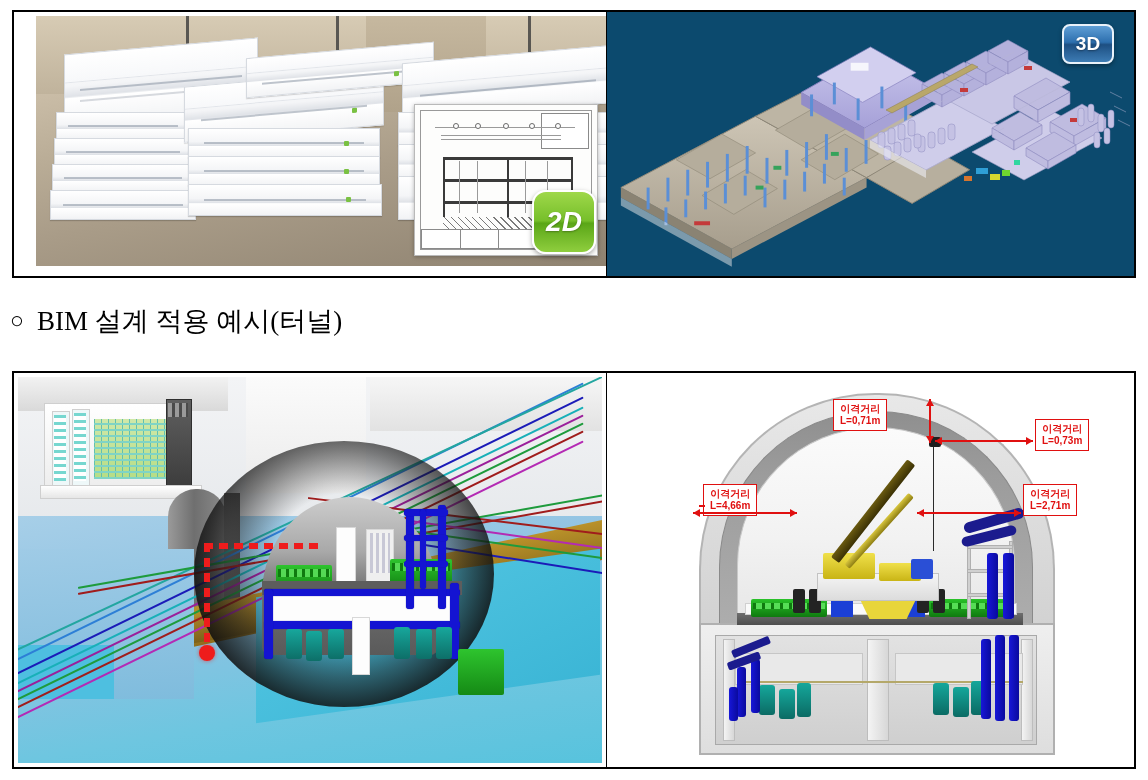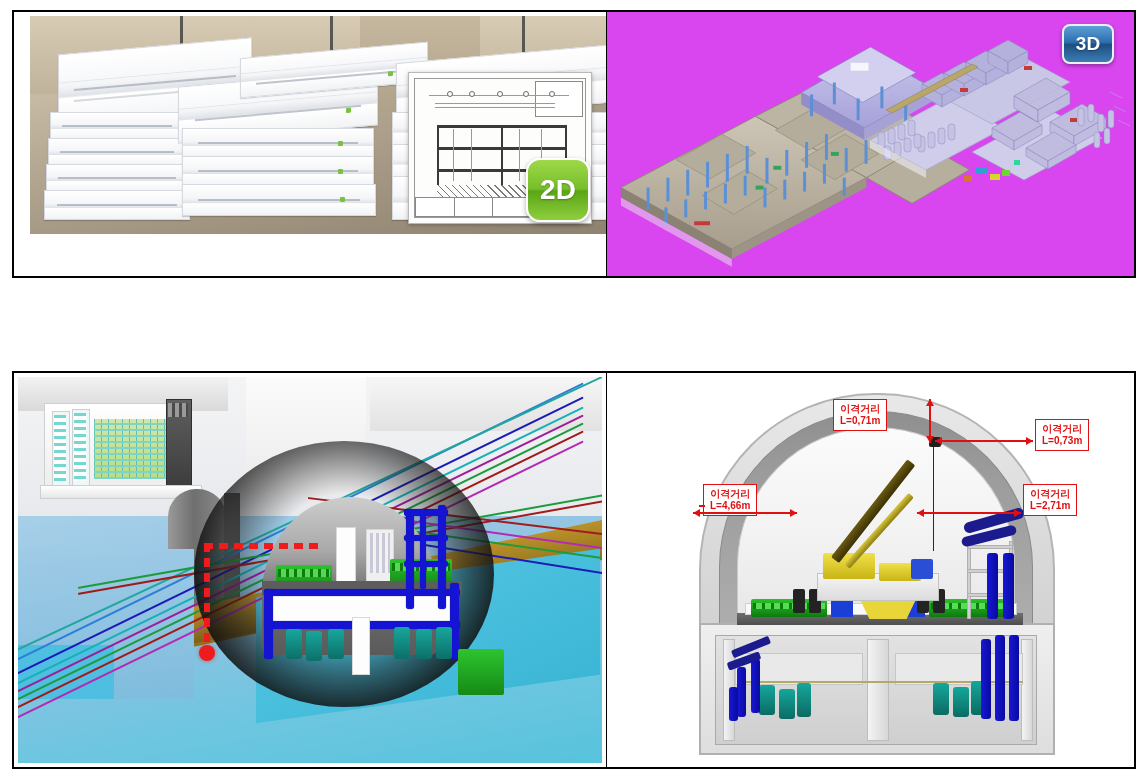--- a/index.html
+++ b/index.html
@@ -40,24 +40,25 @@
     font-family:"Liberation Serif", serif;
     font-size:27px;color:#000;white-space:nowrap;
   }
   .section-head .bullet{font-size:23px;margin-right:13px;vertical-align:2px;}
 
   
   .pic{position:relative;width:100%;height:100%;overflow:hidden;background:#fff;}
 
   
   .photo-docs{
-    position:absolute;left:16px;top:4px;width:576px;height:218px;
+    position:absolute;left:22px;top:4px;width:576px;height:250px;
     background:
       linear-gradient(168deg,#cfc3ae 0%,#c9bca6 22%,#b9ac96 40%,#a99c88 60%,#8e8270 100%);
     overflow:hidden;
+    font-style:italic;
   }
   .photo-docs .wallpanel{
     position:absolute;background:linear-gradient(180deg,#d7cbb4,#c0b39c);
   }
   .photo-docs .rod{position:absolute;width:3px;background:#3b3b3b;opacity:.8;}
   .book{
     position:absolute;background:linear-gradient(180deg,#ffffff 0%,#f4f5f7 45%,#dfe2e7 60%,#ffffff 62%,#f2f3f5 100%);
     border:1px solid #d6dae0;box-shadow:0 1px 1px rgba(0,0,0,.18);
   }
   .book.tilt{transform:skewY(-5deg);}
@@ -93,21 +94,21 @@
   .badge2d{
     position:absolute;right:16px;bottom:12px;width:60px;height:60px;border-radius:14px;
     background:linear-gradient(180deg,#9fd84a 0%,#76bf2a 48%,#5aa617 52%,#8fce3e 100%);
     border:2px solid #ffffff;box-shadow:0 2px 5px rgba(0,0,0,.35);
     display:flex;align-items:center;justify-content:center;
     color:#fff;font-family:"Liberation Sans", sans-serif;font-size:28px;font-weight:bold;
     text-shadow:0 1px 2px rgba(0,0,0,.3);
   }
 
   
-  .bim-wrap{position:absolute;inset:0;background:#d946ef;}
+  .bim-wrap{position:absolute;inset:0;background:#0c4a6e;}
   .badge3d{
     position:absolute;right:20px;top:12px;width:48px;height:36px;border-radius:8px;
     background:linear-gradient(180deg,#5f9fd6 0%,#2d6fae 45%,#1d4f82 52%,#3d7cb4 100%);
     border:2px solid #e9f2fa;box-shadow:0 2px 4px rgba(0,0,0,.35);
     display:flex;align-items:center;justify-content:center;
     color:#fff;font-family:"Liberation Sans", sans-serif;font-size:19px;font-weight:bold;
     text-shadow:0 1px 2px rgba(0,0,0,.35);
   }
 
   
@@ -480,20 +481,23 @@
 
             <div class="badge3d">3D</div>
           </div>
         </div>
       </td>
     </tr>
 
   </tbody>
     </table>
 
+  <div class="section-head">
+    <span class="bullet">○</span><span>BIM 설계 적용 예시(터널)</span>
+  </div>
 
   <table class="cmp-table" id="table-bottom">
     <tbody>
         <tr class="img-row">
 
       <td class="col-a">
         <div class="pic">
           <div class="tunnel-scene">
             <div class="ts-sky"></div>
             <div class="ts-water"></div>

